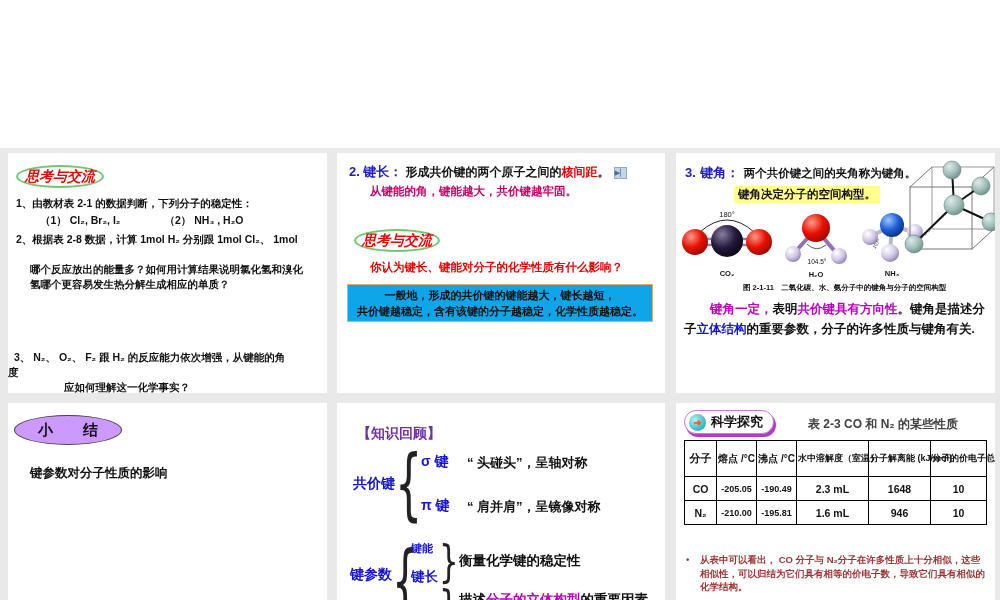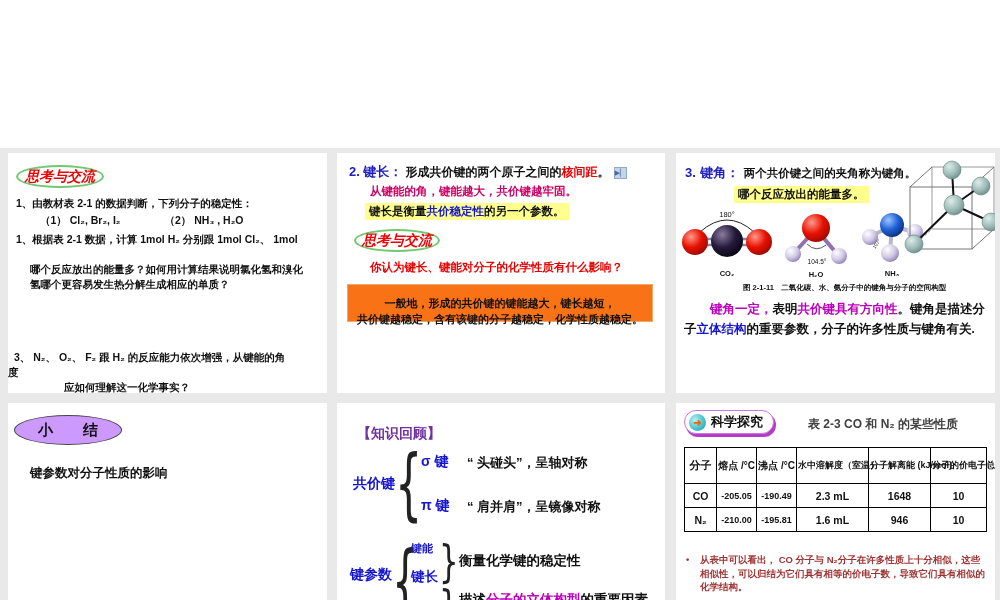--- a/index.html
+++ b/index.html
@@ -24,36 +24,36 @@
   .purple { color:#7030a0; }
   .dkred { color:#404040; }
   .body-txt { font-size:10.5px; line-height:15px; font-weight:bold; color:#111; }
   .oval-badge {
     border:2px solid #70c870; border-radius:50%;
     color:#f00000; font-family:"Liberation Serif",serif; font-style:italic;
     font-weight:bold; font-size:14px; text-align:center; line-height:19px;
     background:#fff;
   }
   .hl { background:#ffff8d; padding:1px 4px; font-weight:bold; font-size:11.5px; color:#111; }
-  .ans-box { background:#f97316; border:1px solid #e8a96a; text-align:center;
-    font-weight:bold; font-size:11px; line-height:16px; color:#111; padding:10px 2px; }
+  .ans-box { background:#0ea5e9; border:1px solid #e8a96a; text-align:center;
+    font-weight:bold; font-size:11px; line-height:16px; color:#111; padding:2px 2px; }
   .media-icon { display:inline-block; width:13px; height:12px; background:#c6d4e8;
     border:1px solid #93a9c8; color:#4a6a9a; font-size:7px; line-height:10px;
     text-align:center; vertical-align:middle; margin-left:4px; }
   .ellipse4 { background:#cc99ff; border:1px solid #444; border-radius:50%;
     text-align:center; font-weight:bold; font-size:15px; color:#111; }
   .brace { position:absolute; color:#222; font-family:"DejaVu Sans",sans-serif; font-weight:normal; transform-origin:left top; }
   .sci-badge { position:absolute; background:#fff; border:1px solid #cc77dd;
     border-radius:13px; box-shadow:2px 3px 0 #b23cc8; height:24px; display:flex;
     align-items:center; padding:0 10px 0 4px; }
   .sci-circle { width:17px; height:17px; border-radius:50%;
     background:radial-gradient(circle at 35% 35%, #b8f0f0, #2fb6c6 70%, #1a8fa0);
     color:#e86a10; font-size:10px; line-height:17px; text-align:center;
     font-weight:bold; margin-right:5px; }
-  table.props { border-collapse:collapse; table-layout:fixed; width:302px;margin-top:7px; }
+  table.props { border-collapse:collapse; table-layout:fixed; width:302px; }
   table.props th, table.props td {
     border:1px solid #000; text-align:center; vertical-align:middle;
     font-weight:bold; color:#111; padding:1px 1px;
   }
   table.props th { font-size:9px; line-height:11px; height:36px; }
   table.props td { font-size:10.5px; height:24px; }
   .note { position:absolute; color:#9e3333; font-weight:bold; font-size:9.5px;
     line-height:13.5px; white-space:normal; }
   svg text { font-family:"Liberation Sans",sans-serif; }
 </style>
@@ -61,53 +61,50 @@
 <body>
 
 <div class="top-blank"></div>
 
 <div id="slide1" class="slide">
   <div class="abs oval-badge" style="left:8px; top:12px; width:88px; height:23px;">思考与交流</div>
   <div class="abs body-txt" style="left:8px; top:43px;">1、由教材表 2-1 的数据判断，下列分子的稳定性：</div>
   <div class="abs body-txt" style="left:32px; top:60px;">
     <span>（1） Cl₂, Br₂, I₂</span><span style="display:inline-block; width:44px;"></span><span>（2） NH₃ , H₂O</span>
   </div>
-  <div class="abs body-txt" style="left:8px;  top:79px;">1、根据表 2-1 数据，计算 1mol H₂ 分别跟 1mol Cl₂、 1mol</div>
+  <div class="abs body-txt" style="left:8px;  top:79px;">2、根据表 2-8 数据，计算 1mol H₂ 分别跟 1mol Cl₂、 1mol</div>
   <div class="abs body-txt" style="left:22px; top:109px;">哪个反应放出的能量多？如何用计算结果说明氯化氢和溴化</div>
   <div class="abs body-txt" style="left:22px; top:124px;">氢哪个更容易发生热分解生成相应的单质？</div>
   <div class="abs body-txt" style="left:6px;  top:197px;">3、 N₂、 O₂、 F₂ 跟 H₂ 的反应能力依次增强，从键能的角</div>
   <div class="abs body-txt" style="left:0px;  top:212px;">度</div>
   <div class="abs body-txt" style="left:56px; top:227px;">应如何理解这一化学事实？</div>
 </div>
 
 <div id="slide2" class="slide">
   <div class="abs" style="left:12px; top:10px; font-size:12px;">
     <span class="blue b" style="font-size:13px;">2.</span>
     <span class="blue b" style="font-size:13px;">键长：</span>
     <span class="blk b">形成共价键的两个原子之间的</span><span class="red b">核间距</span><span class="blk b">。</span><span class="media-icon">▶▏</span>
   </div>
   <div class="abs mag b" style="left:33px; top:31px; font-size:11.5px;">从键能的角，键能越大，共价键越牢固。</div>
-  <div class="abs hl" style="left:28px; top:50px;">
-    <span class="blk">键长是衡量</span><span class="bluei">共价稳定性</span><span class="blk">的另一个参数。</span>
-  </div>
   <div class="abs oval-badge" style="left:17px; top:76px; width:86px; height:23px;">思考与交流</div>
   <div class="abs red b" style="left:33px; top:107px; font-size:11.5px;">你认为键长、键能对分子的化学性质有什么影响？</div>
   <div class="abs ans-box" style="left:10px; top:131px; width:306px; height:38px;">
     <div>一般地，形成的共价键的键能越大，键长越短，</div>
     <div>共价键越稳定，含有该键的分子越稳定，化学性质越稳定。</div>
   </div>
 </div>
 
 <div id="slide3" class="slide">
   <div class="abs" style="left:9px; top:10px;">
     <span class="blue b" style="font-size:13px;">3.</span>
     <span class="blue b" style="font-size:13px;">键角：</span>
     <span class="blk b" style="font-size:11.5px;">两个共价键之间的夹角称为键角。</span>
   </div>
-  <div class="abs hl" style="left:58px; top:33px;">哪个反应放出的能量多。</div>
+  <div class="abs hl" style="left:58px; top:33px;">键角决定分子的空间构型。</div>
 
   <svg class="abs" style="left:2px; top:55px;" width="106" height="72" viewBox="0 0 106 72">
     <defs>
       <radialGradient id="gRed" cx="35%" cy="30%" r="75%">
         <stop offset="0%" stop-color="#ff9a8a"></stop>
           <stop offset="55%" stop-color="#e81000"></stop>
           <stop offset="100%" stop-color="#9c0a00"></stop>
       </radialGradient>
       <radialGradient id="gDark" cx="35%" cy="30%" r="75%">
         <stop offset="0%" stop-color="#8a7ca0"></stop>
@@ -228,21 +225,21 @@
       <col style="width:32px">
         <col style="width:40px">
         <col style="width:40px">
       <col style="width:72px">
         <col style="width:62px">
         <col style="width:56px">
     </colgroup>
     <thead>
       <tr>
         <th style="font-size:11px;">分子</th>
-        <th style="font-size:10px;text-align:right;">熔点 /°C</th>
+        <th style="font-size:10px;">熔点 /°C</th>
         <th style="font-size:10px;">沸点 /°C</th>
         <th>水中溶解度（室温）</th>
         <th>分子解离能 (kJ/mol)</th>
         <th>分子的价电子总数</th>
       </tr>
     </thead>
     <tbody>
       <tr>
         <td>CO</td>
         <td style="font-size:9px;">-205.05</td>

